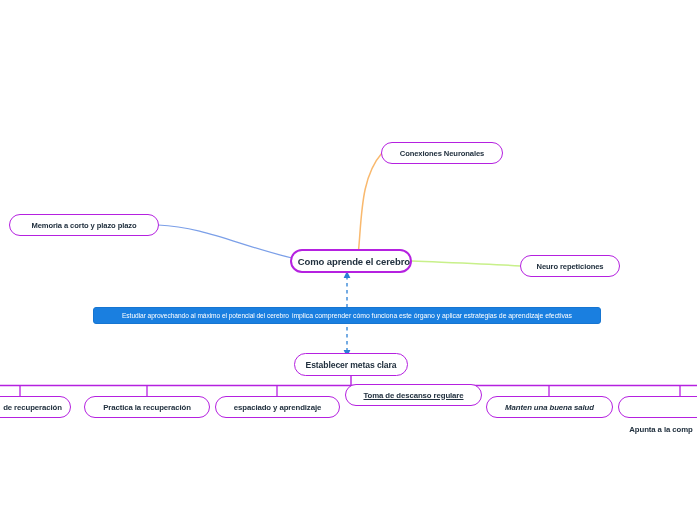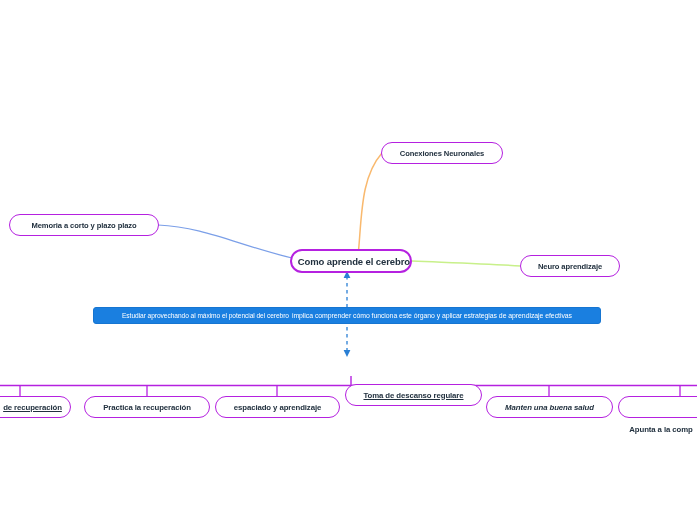--- a/index.html
+++ b/index.html
@@ -133,31 +133,34 @@
 
   <div class="node node-branch" style="left:9px; top:214px; width:150px;">
     <span>Memoria a corto y plazo plazo</span>
   </div>
 
   <div class="node node-central" style="left:290px; top:249px; width:122px;">
     <span>Como aprende el cerebro</span>
   </div>
 
   <div class="node node-branch" style="left:520px; top:255px; width:100px;">
-    <span>Neuro aprendizaje</span>
+    <span>Neuro repeticiones</span>
   </div>
 
   <div class="banner" style="left:93px; top:307px; width:508px;">
     <span class="seg-a">Estudiar aprovechando al máximo el potencial del cerebro</span>
     <span class="seg-b">implica comprender cómo funciona este órgano y aplicar estrategias de aprendizaje efectivas</span>
   </div>
 
+  <div class="node node-goal" style="left:294px; top:353px; width:114px;">
+    <span>Establecer metas clara</span>
+  </div>
 
   <div class="node node-leaf" style="left:-50px; top:396px; width:121px;">
-    <span style="margin-left:44px;text-decoration:underline;">de recuperación</span>
+    <span style="margin-left:44px;">de recuperación</span>
   </div>
 
   <div class="node node-leaf" style="left:84px; top:396px; width:126px;">
     <span>Practica la recuperación</span>
   </div>
 
   <div class="node node-leaf" style="left:215px; top:396px; width:125px;">
     <span>espaciado y aprendizaje</span>
   </div>
 

